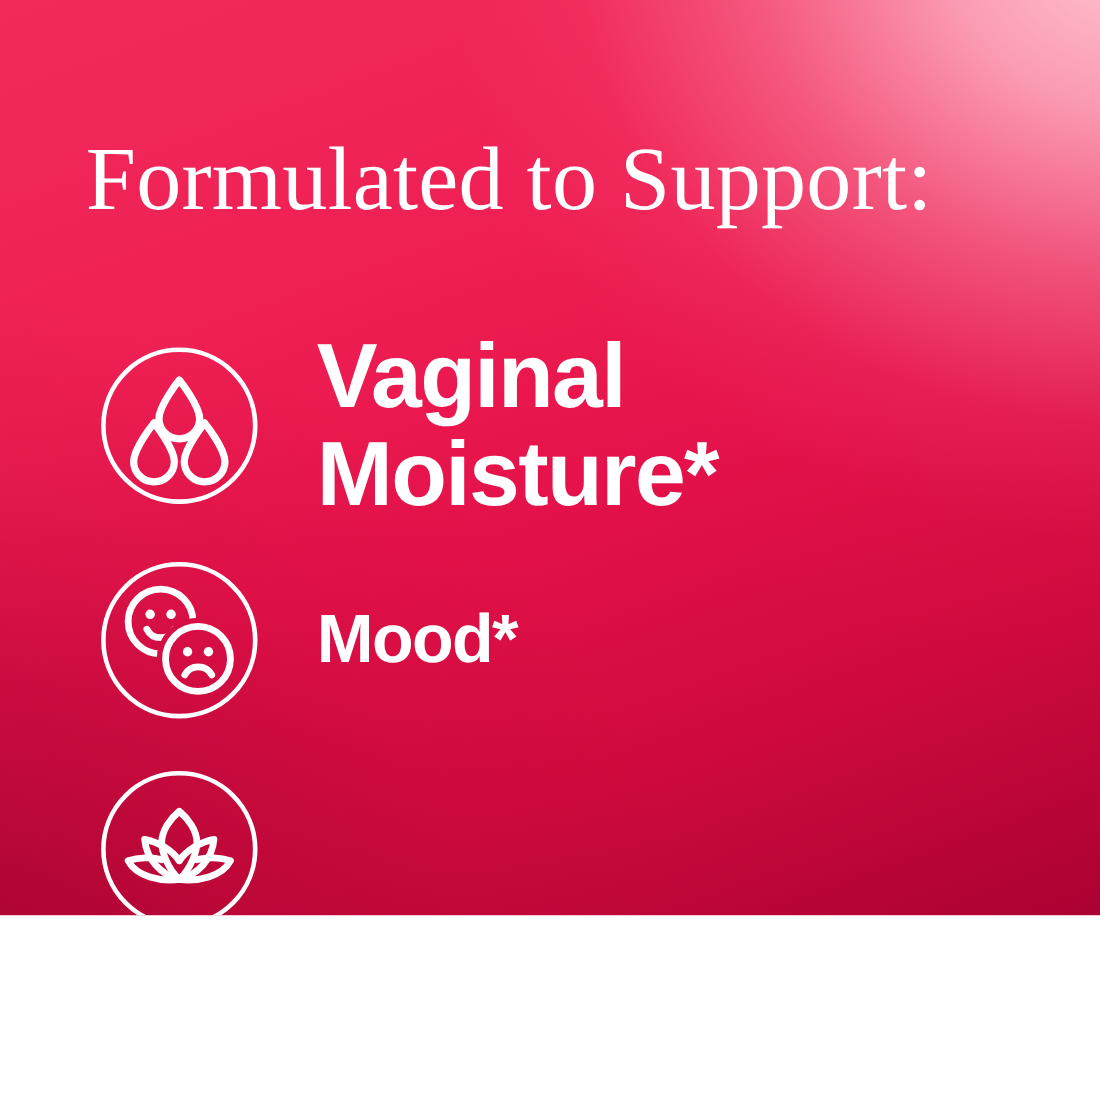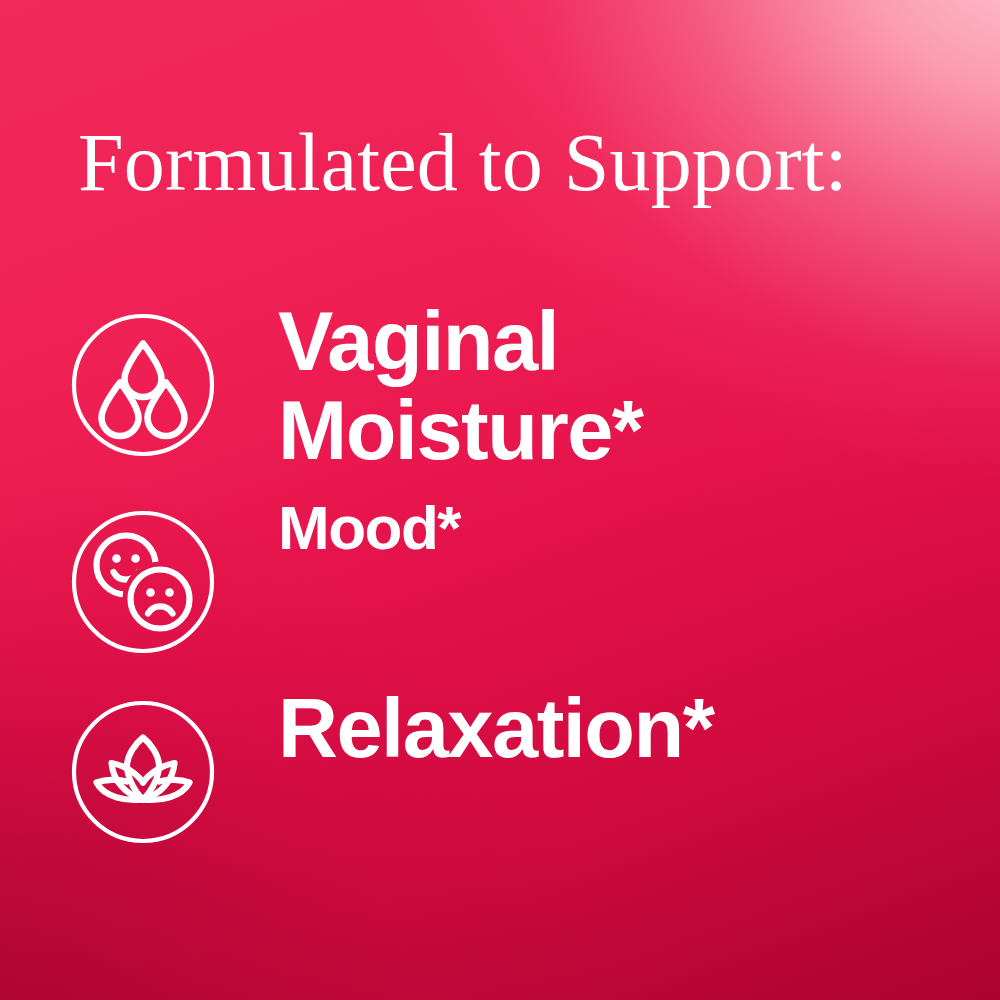--- a/index.html
+++ b/index.html
@@ -11,21 +11,21 @@
     width: 1000px;
     height: 1000px;
     overflow: hidden;
     font-family: "Liberation Sans", sans-serif;
     -webkit-font-smoothing: antialiased;
   }
 
   #card {
     position: relative;
     width: 1000px;
-    height: 1000px;
+    height: 832px;
     overflow: hidden;
     background-color: #ee1f52;
   }
 
   
   #bg-base {
     position: absolute;
     inset: 0;
     background:
       linear-gradient(160deg,
@@ -82,24 +82,24 @@
 
   
   .rows {
     position: absolute;
     left: 0;
     top: 0;
     width: 1000px;
   }
   .row {
     position: absolute;
-    left: 56px;
+    left: 76px;
     display: flex;
-    align-items: flex-start;
-    gap: 16px;
+    align-items: center;
+    gap: 6px;
   }
   .row-1 { top: 298px; }
   .row-2 { top: 495px; }
   .row-3 { top: 685px; }
 
   .icon-badge {
     width: 174px;
     height: 174px;
     flex: 0 0 174px;
     display: block;
@@ -213,18 +213,17 @@
                      c-13 2.5 -25 10 -31.5 19.5"></path>
 
             <path d="M87 114.5
                      C76 104 71 89 71 81
                      c0-11 8-22 16-28.5
                      c8 6.5 16 17.5 16 28.5
                      c0 8-5 23-16 33.5 Z"></path>
           </g>
         </svg>
 
-        <p class="row-label">Relaxation*</p>
       </div>
 
     </div>
   </div>
 </div>
 
 </body></html>

